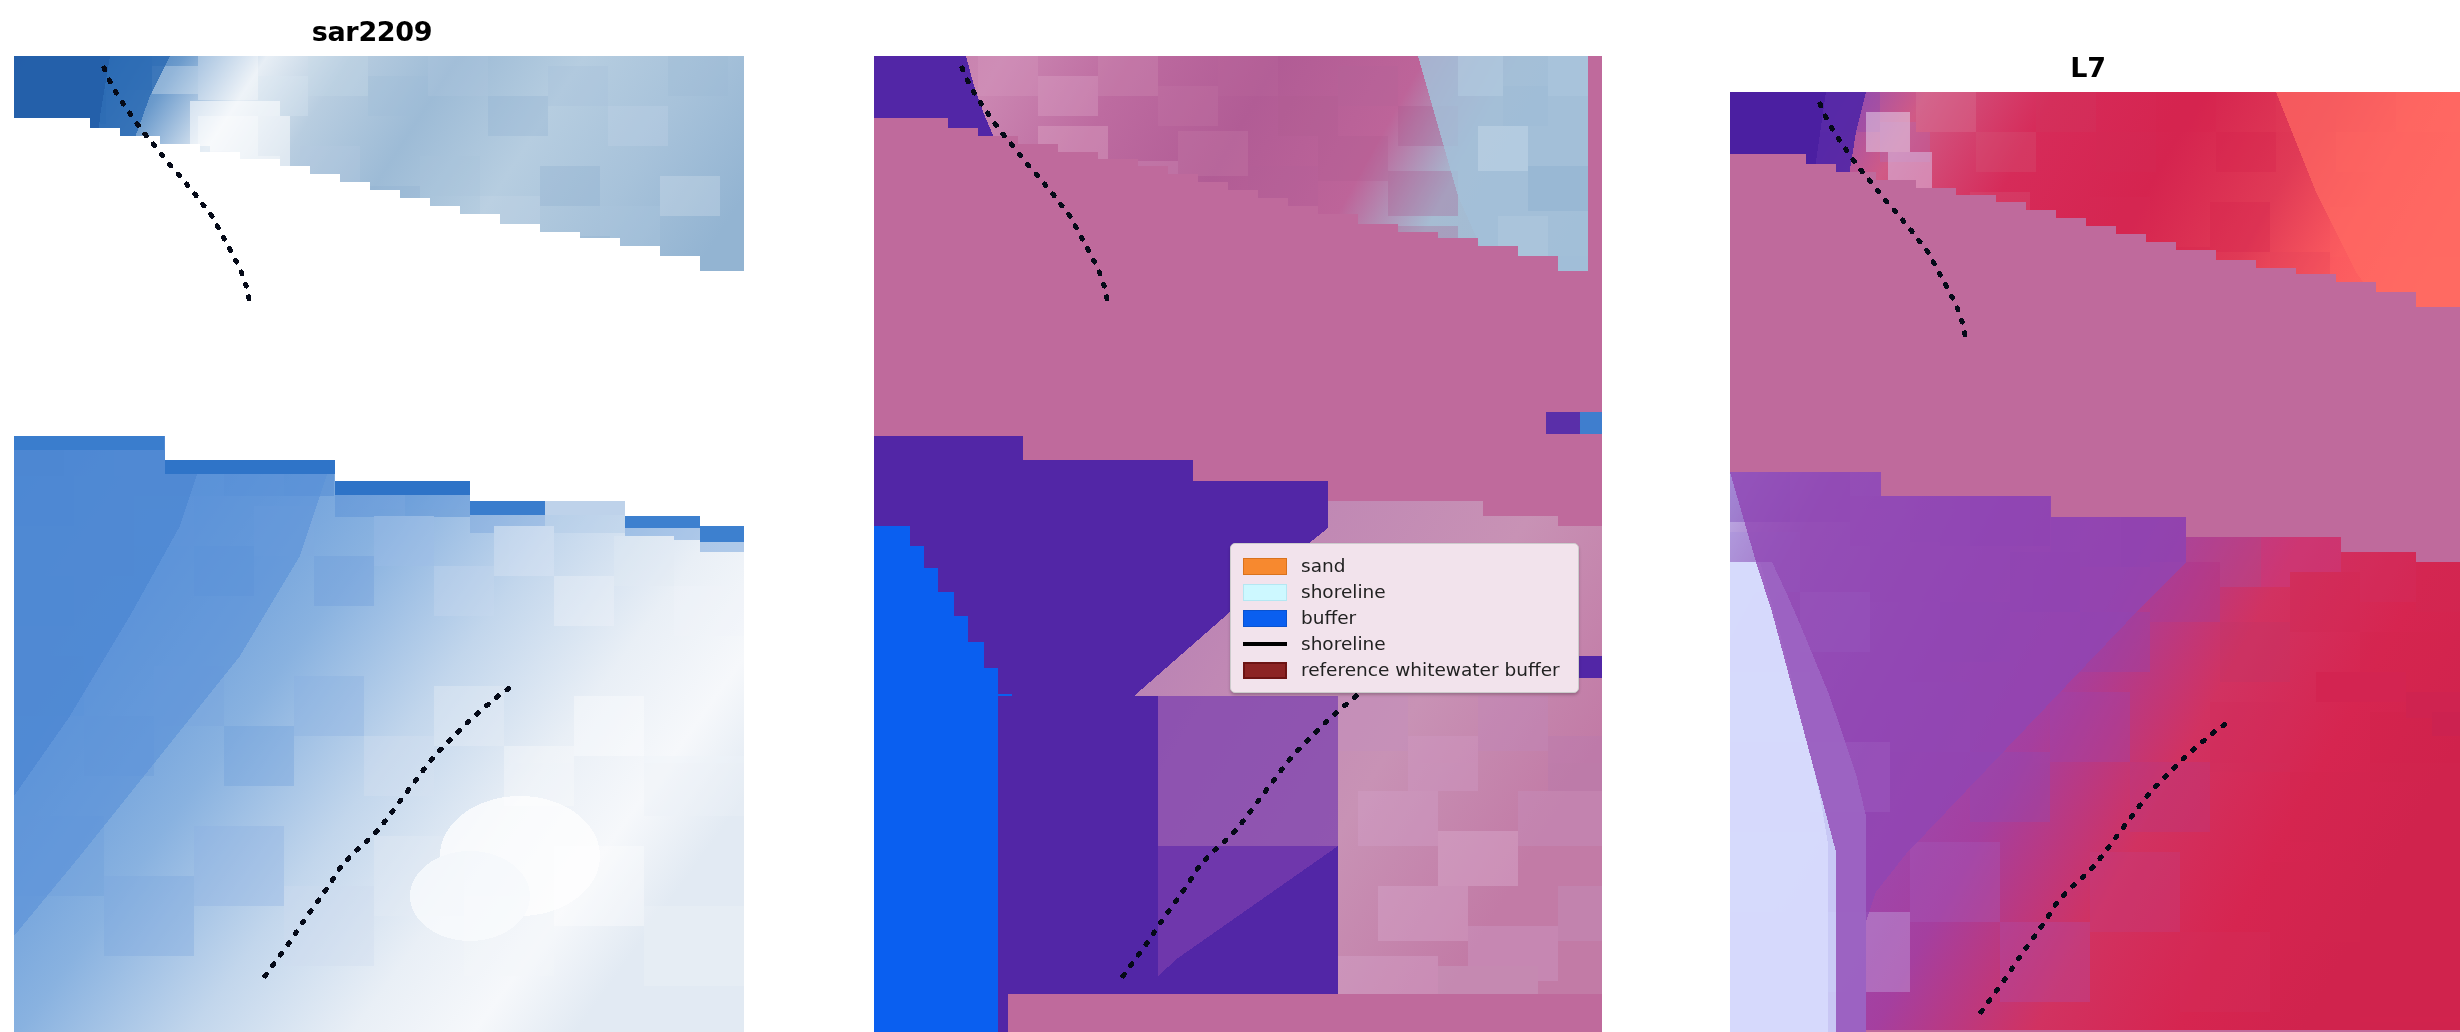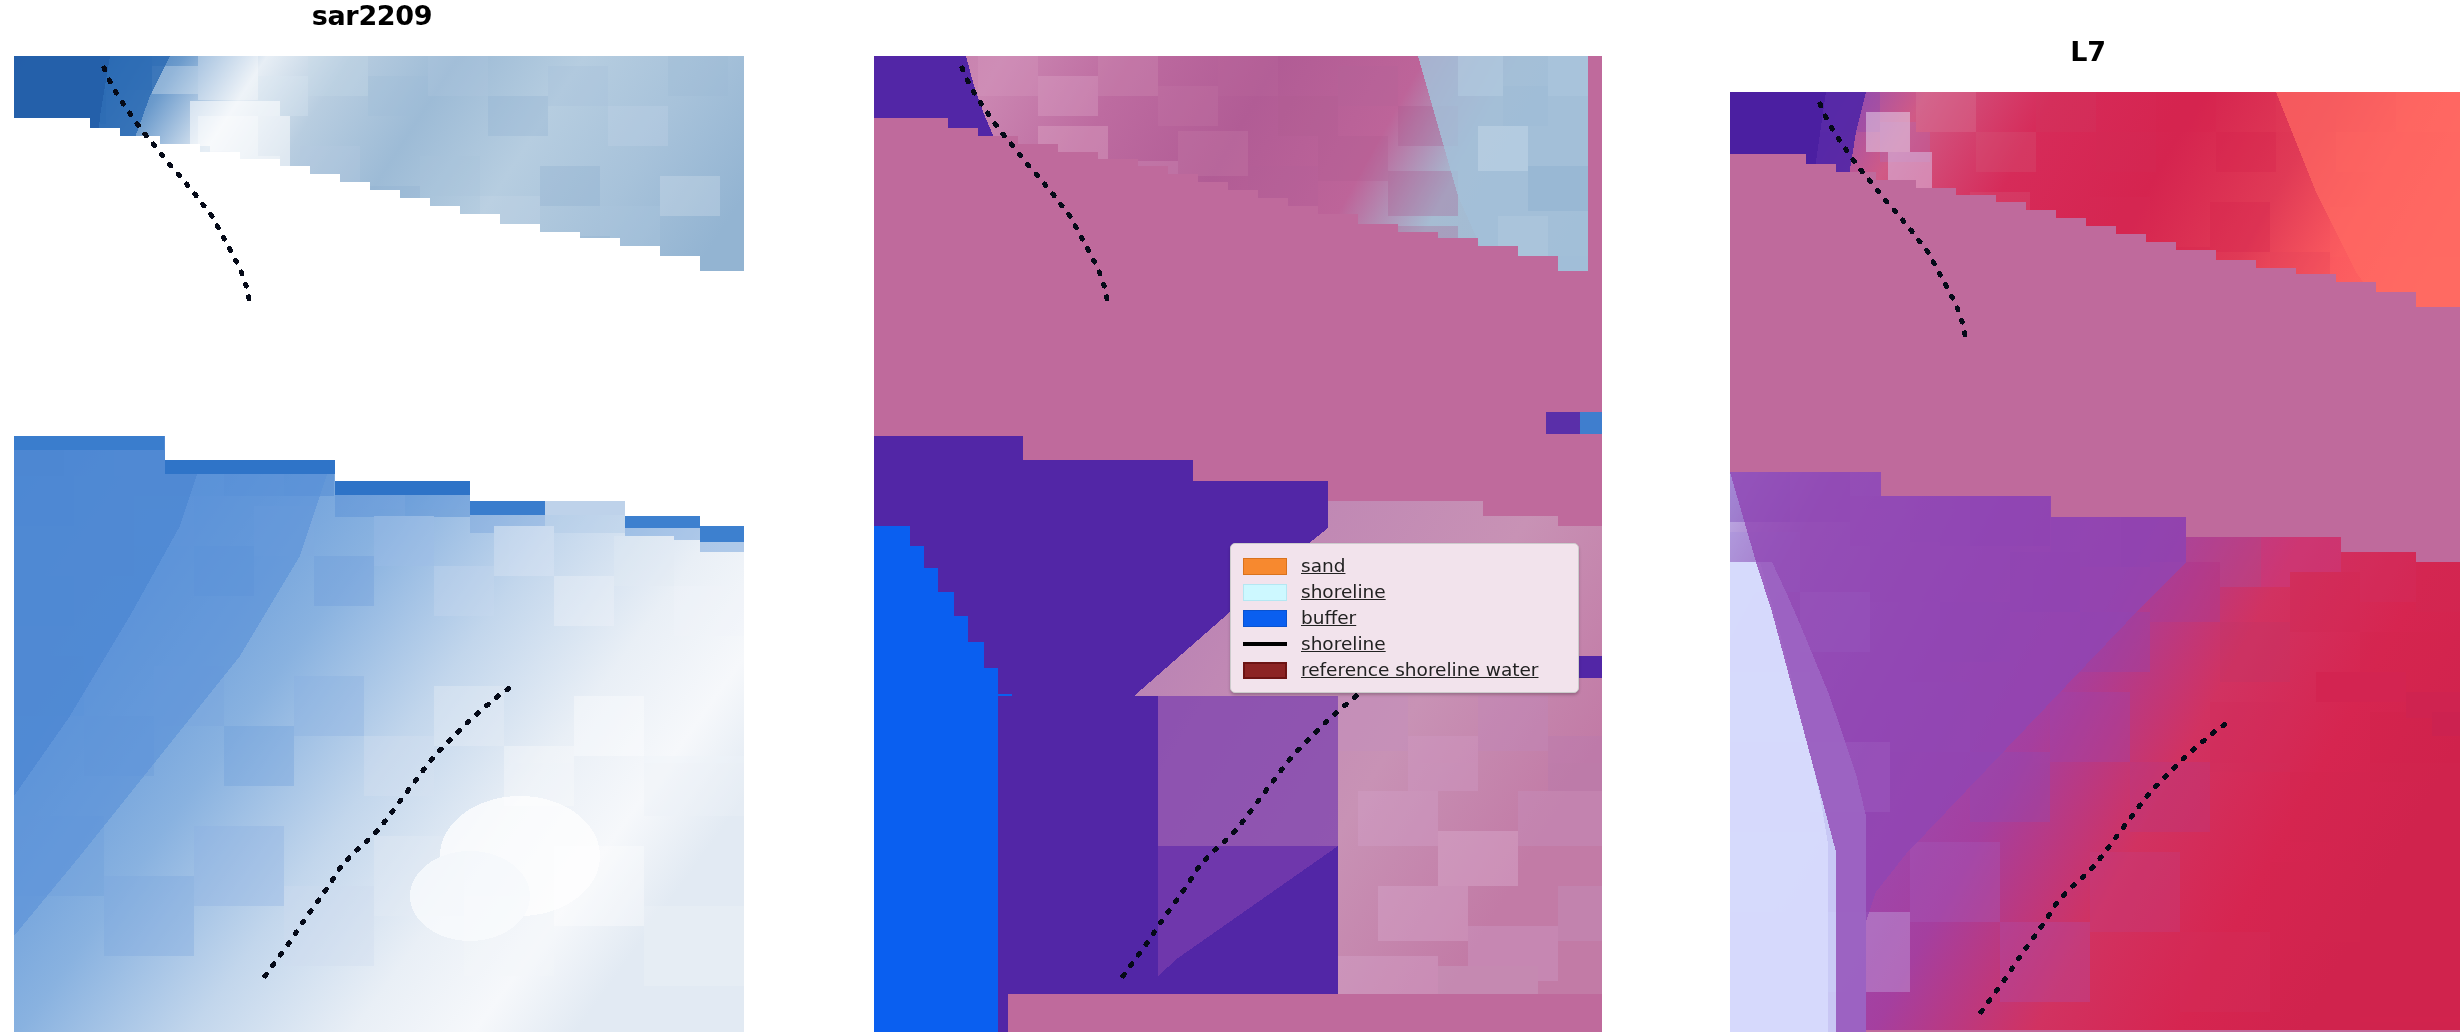--- a/index.html
+++ b/index.html
@@ -22,21 +22,21 @@
   }
 
   .panel {
     position: absolute;
     top: 0;
     height: 1032px;
   }
 
   .panel-title {
     position: absolute;
-    top: 0;
+    top: 16px;
     left: 0;
     width: 100%;
     text-align: center;
     font-size: 27px;
     font-weight: bold;
     color: #000000;
     font-family: "DejaVu Sans", sans-serif;
     letter-spacing: -0.3px;
   }
 
@@ -88,21 +88,20 @@
     height: 0;
     border-top: 4px solid #000000;
     background: none;
   }
   .legend-label {
     font-size: 18.5px;
     color: #222222;
     font-family: "DejaVu Sans", sans-serif;
     white-space: nowrap;
     line-height: 1;
-    text-decoration: underline;
   }
 </style>
 </head>
 <body>
 
 <div id="figure">
 
   <div class="panel" style="left:0px; width:744px;">
     <div class="panel-title">sar2209</div>
     <div class="axes">
@@ -651,18 +650,18 @@
       <span class="legend-label">buffer</span>
     </div>
 
     <div class="legend-row">
       <span class="swatch line"></span>
       <span class="legend-label">shoreline</span>
     </div>
 
     <div class="legend-row">
       <span class="swatch" style="background:#8c2424; border:2px solid #6d1414;"></span>
-      <span class="legend-label">reference shoreline water</span>
+      <span class="legend-label">reference whitewater buffer</span>
     </div>
 
   </div>
 
 </div>
 
 </body></html>

